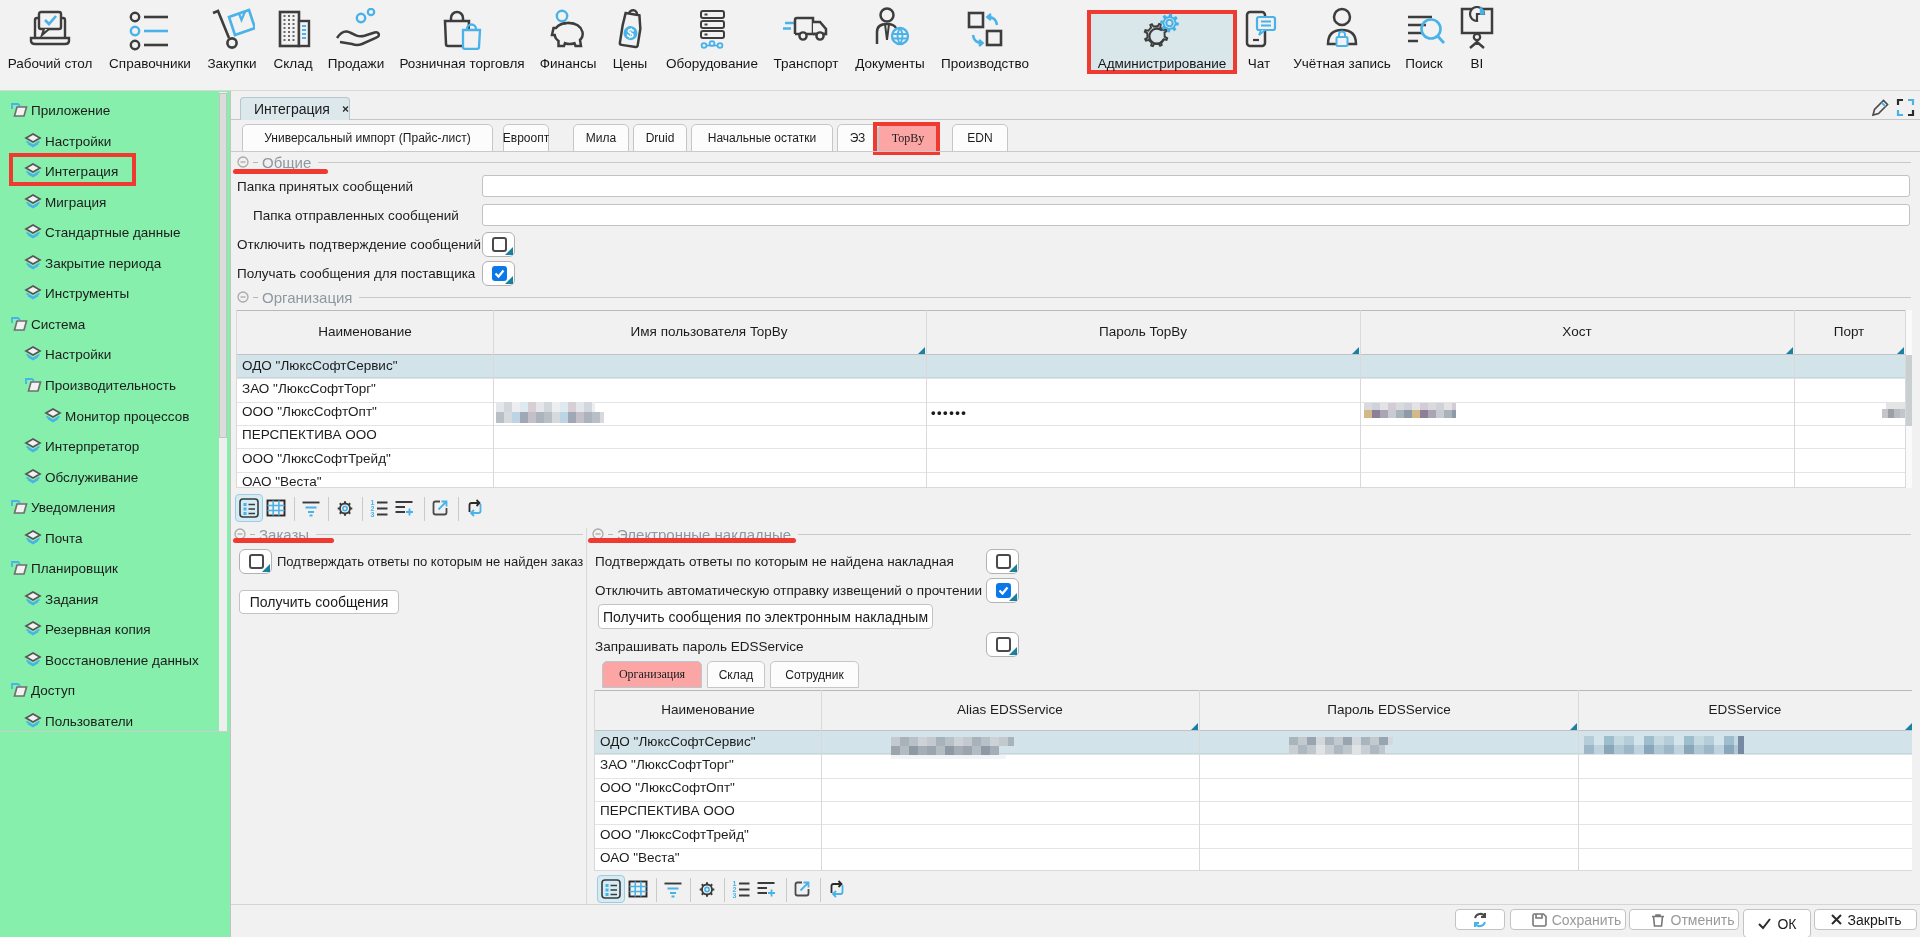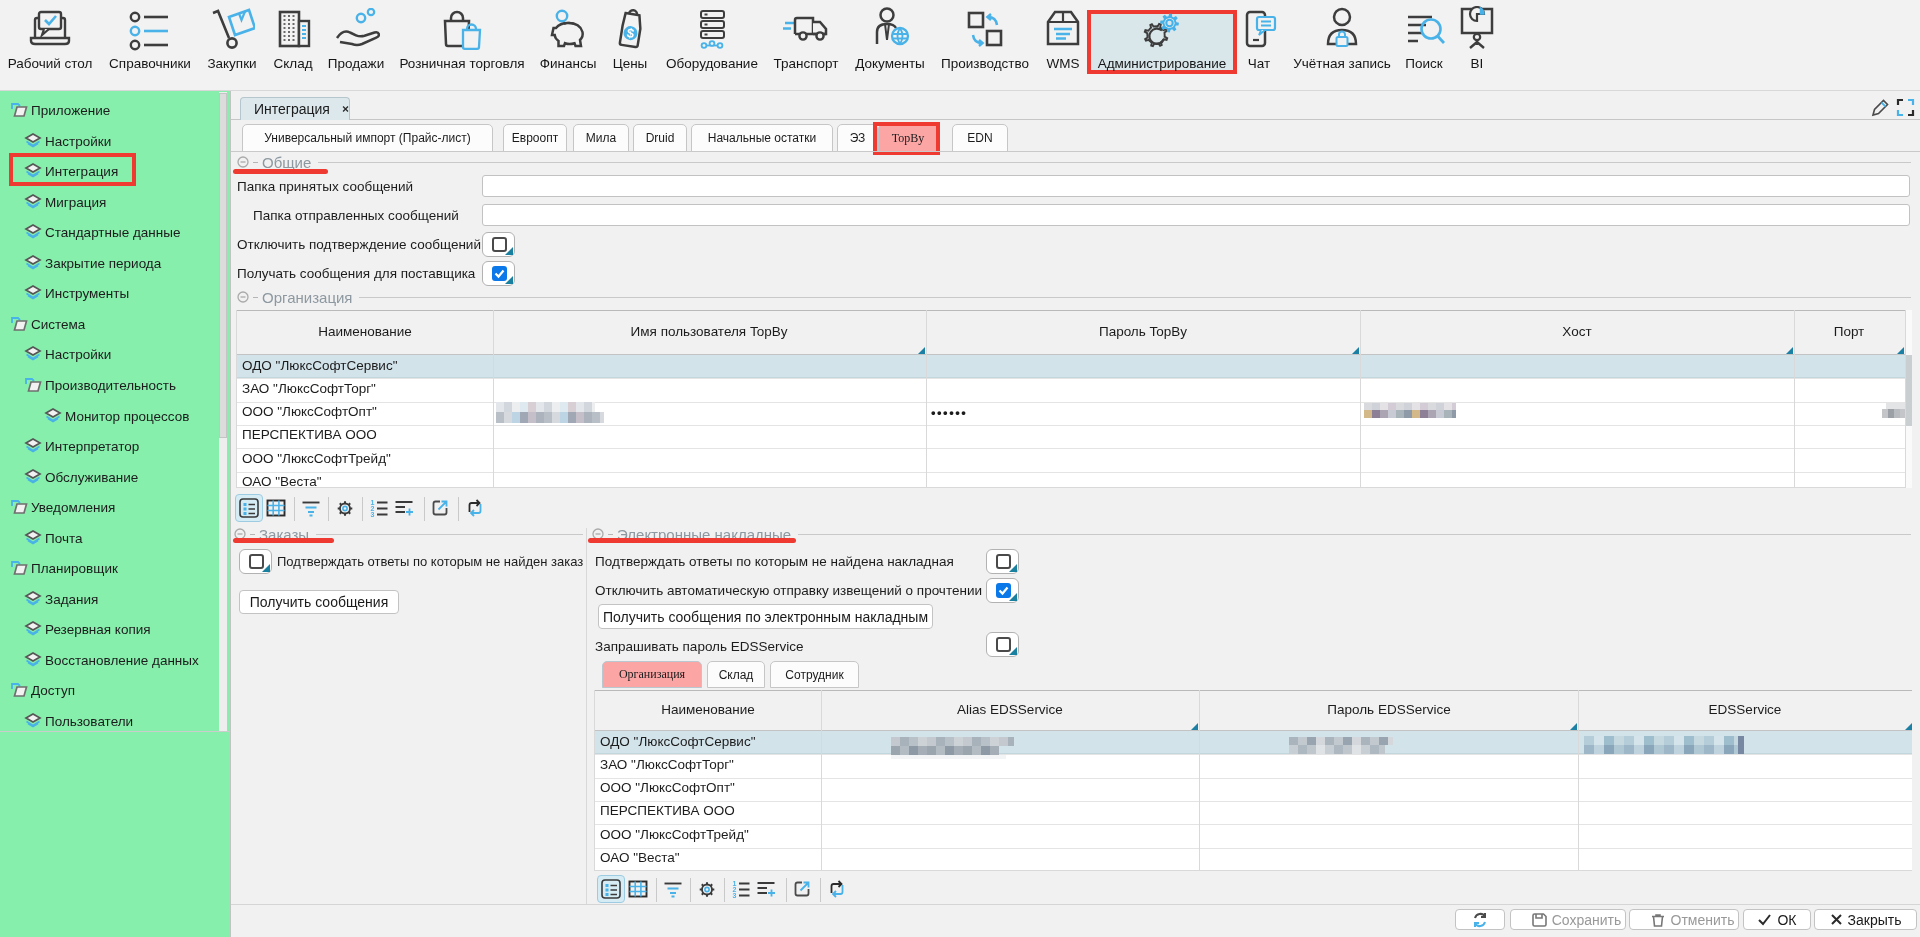--- a/index.html
+++ b/index.html
@@ -220,32 +220,20 @@
             <rect x="6" y="5" width="14" height="14" stroke="#3d3d3d" stroke-width="2.6" fill="#f2f2f2"></rect>
             <rect x="24" y="23" width="14" height="14" stroke="#3d3d3d" stroke-width="2.6" fill="#f2f2f2"></rect>
             <path d="M25 9 q8 0 9 8" stroke="#49b2e8" stroke-width="2.5"></path>
             <path d="M28 6 l-3.5 3 l3.5 3" stroke="#49b2e8" stroke-width="2.5"></path>
             <path d="M19 35 q-8 0 -9 -8" stroke="#49b2e8" stroke-width="2.5"></path>
             <path d="M16 32 l3.5 3 l-3.5 3" stroke="#49b2e8" stroke-width="2.5"></path>
           </svg>
 </div>
         <div class="tlabel">Производство</div>
       </div>
-<div class="titem" style="left:988px;width:150px;">
-        <div class="ticon">
-<svg width="46" height="44" viewBox="0 0 46 44" fill="none">
-            <path d="M8 14 L15 4 H31 L38 14 V36 H8 Z" stroke="#3d3d3d" stroke-width="2.5" fill="#f2f2f2"></path>
-            <path d="M8 14 H38 M23 4 V14" stroke="#3d3d3d" stroke-width="2.2"></path>
-            <g stroke="#49b2e8" stroke-width="2.4">
-              <path d="M14 21 h18 M16 26 h14 M16 30.5 h10"></path>
-            </g>
-          </svg>
-</div>
-        <div class="tlabel">WMS</div>
-      </div>
 <div class="titem" style="left:1087px;width:150px;">
         <div class="ticon">
 <svg width="50" height="46" viewBox="0 0 50 46" fill="none">
             <path d="M27.7 30.2 L27.6 30.7 L30.2 32.1 L29.6 33.8 L26.7 33.2 L24.3 36.0 L23.9 36.3 L24.7 39.1 L23.1 39.9 L21.5 37.5 L17.8 37.7 L17.3 37.6 L15.9 40.2 L14.2 39.6 L14.8 36.7 L12.0 34.3 L11.7 33.9 L8.9 34.7 L8.1 33.1 L10.5 31.5 L10.3 27.8 L10.4 27.3 L7.8 25.9 L8.4 24.2 L11.3 24.8 L13.7 22.0 L14.1 21.7 L13.3 18.9 L14.9 18.1 L16.5 20.5 L20.2 20.3 L20.7 20.4 L22.1 17.8 L23.8 18.4 L23.2 21.3 L26.0 23.7 L26.3 24.1 L29.1 23.3 L29.9 24.9 L27.5 26.5 Z" stroke="#3d3d3d" stroke-width="1.9" fill="none"></path>
             <path d="M25 24.5 a7.6 7.6 0 1 0 2 8.5" stroke="#3d3d3d" stroke-width="2.2" fill="none"></path>
             <path d="M38.5 16.4 L38.5 16.8 L40.9 17.4 L40.7 18.6 L38.3 18.6 L37.1 20.8 L36.9 21.1 L38.2 23.2 L37.2 24.0 L35.4 22.2 L33.1 23.0 L32.7 23.0 L32.1 25.4 L30.9 25.2 L30.9 22.8 L28.7 21.6 L28.4 21.4 L26.3 22.7 L25.5 21.7 L27.3 19.9 L26.5 17.6 L26.5 17.2 L24.1 16.6 L24.3 15.4 L26.7 15.4 L27.9 13.2 L28.1 12.9 L26.8 10.8 L27.8 10.0 L29.6 11.8 L31.9 11.0 L32.3 11.0 L32.9 8.6 L34.1 8.8 L34.1 11.2 L36.3 12.4 L36.6 12.6 L38.7 11.3 L39.5 12.3 L37.7 14.1 Z" stroke="#45b1e8" stroke-width="1.9" fill="#d9e6ea"></path>
             <circle cx="32.5" cy="17" r="3.2" stroke="#45b1e8" stroke-width="2" fill="none"></circle>
           </svg>
 </div>
         <div class="tlabel">Администрирование</div>
@@ -486,21 +474,21 @@
             <path d="M2 7 V2 H7" stroke="#2b2b2b"></path>
             <path d="M12 2 H17 V7" stroke="#49b2e8"></path>
             <path d="M2 12 V17 H7" stroke="#49b2e8"></path>
             <path d="M12 17 H17 V12" stroke="#2b2b2b"></path>
           </g>
         </svg>
       </div>
 
 <div id="subtabs">
 <div class="subtab" style="left:11px;width:251px;">Универсальный импорт (Прайс-лист)</div>
-<div class="subtab" style="left:272px;width:64px;">Евроопт</div>
+<div class="subtab" style="left:272px;width:46px;">Евроопт</div>
 <div class="subtab" style="left:342px;width:56px;">Мила</div>
 <div class="subtab" style="left:402px;width:54px;">Druid</div>
 <div class="subtab" style="left:460px;width:142px;">Начальные остатки</div>
 <div class="subtab" style="left:606px;width:41px;">ЭЗ</div>
 <div class="subtab active" style="left:647px;width:60px;">TopBy</div>
 <div class="subtab" style="left:721px;width:56px;">EDN</div>
 <div id="topbyred"></div>
 </div>
 <div id="subtabline"></div>
 
@@ -845,20 +833,20 @@
         </svg>
       </div>
 <div class="btn gray" style="left:1510px;top:909px;width:116px;height:21px;"><svg style="margin-right:5px" width="16" height="16" viewBox="0 0 16 16" fill="none">
           <path d="M2 3.5 q0 -1.5 1.5 -1.5 h9 L15 4.5 V12.5 q0 1.5 -1.5 1.5 h-10 q-1.5 0 -1.5 -1.5 Z" stroke="#777777" stroke-width="1.6"></path>
           <path d="M5 2 v4 h6 v-4" stroke="#777777" stroke-width="1.6"></path>
         </svg>Сохранить</div>
 <div class="btn gray" style="left:1629px;top:909px;width:110px;height:21px;"><svg style="margin-right:5px" width="16" height="16" viewBox="0 0 16 16" fill="none">
           <path d="M3.5 4.5 L4.5 14 h7 L12.5 4.5" stroke="#777777" stroke-width="1.6"></path>
           <path d="M2 4.5 h12 M6 4.5 V3 h4 v1.5" stroke="#777777" stroke-width="1.6"></path>
         </svg>Отменить</div>
-<div class="btn" style="left:1743px;top:909px;width:68px;height:21px;"><svg style="margin-right:5px" width="15" height="15" viewBox="0 0 15 15" fill="none">
+<div class="btn" style="left:1743px;top:909px;width:68px;height:29px;"><svg style="margin-right:5px" width="15" height="15" viewBox="0 0 15 15" fill="none">
           <path d="M2 8 L6 12 L13 3" stroke="#2b2b2b" stroke-width="2"></path>
         </svg>ОК</div>
 <div class="btn" style="left:1814px;top:909px;width:103px;height:21px;"><svg style="margin-right:5px" width="13" height="13" viewBox="0 0 13 13" fill="none">
           <path d="M2 2 L11 11 M11 2 L2 11" stroke="#2b2b2b" stroke-width="2"></path>
         </svg>Закрыть</div>
 </div>
 </div>
 
 </body></html>

